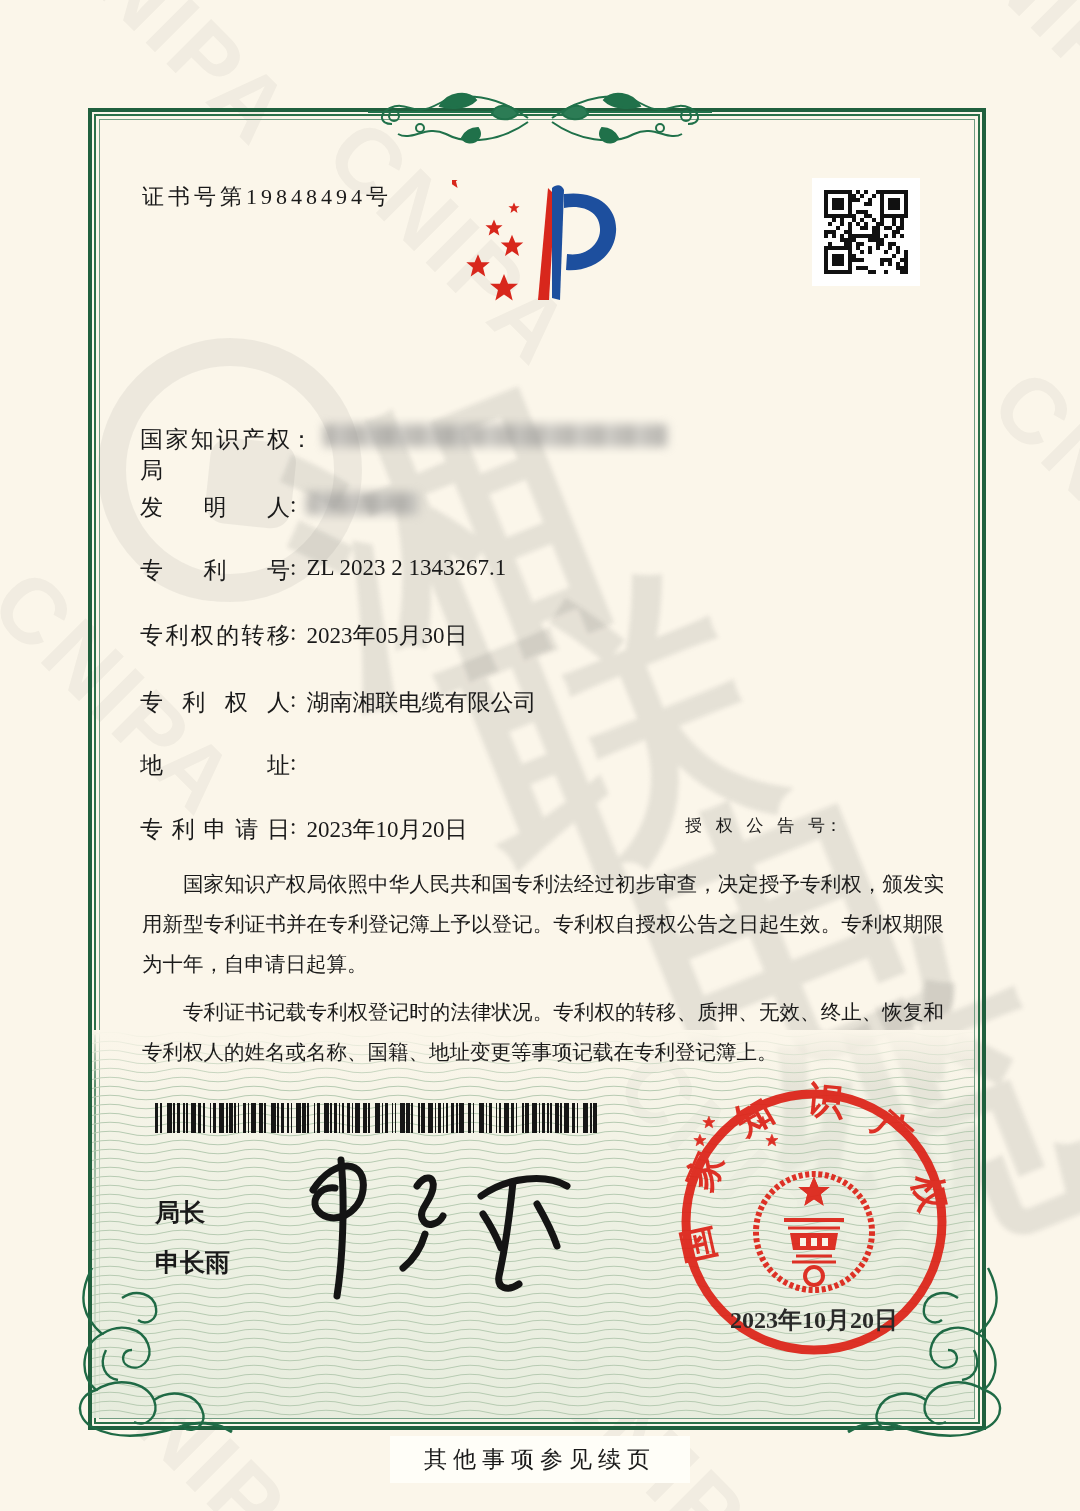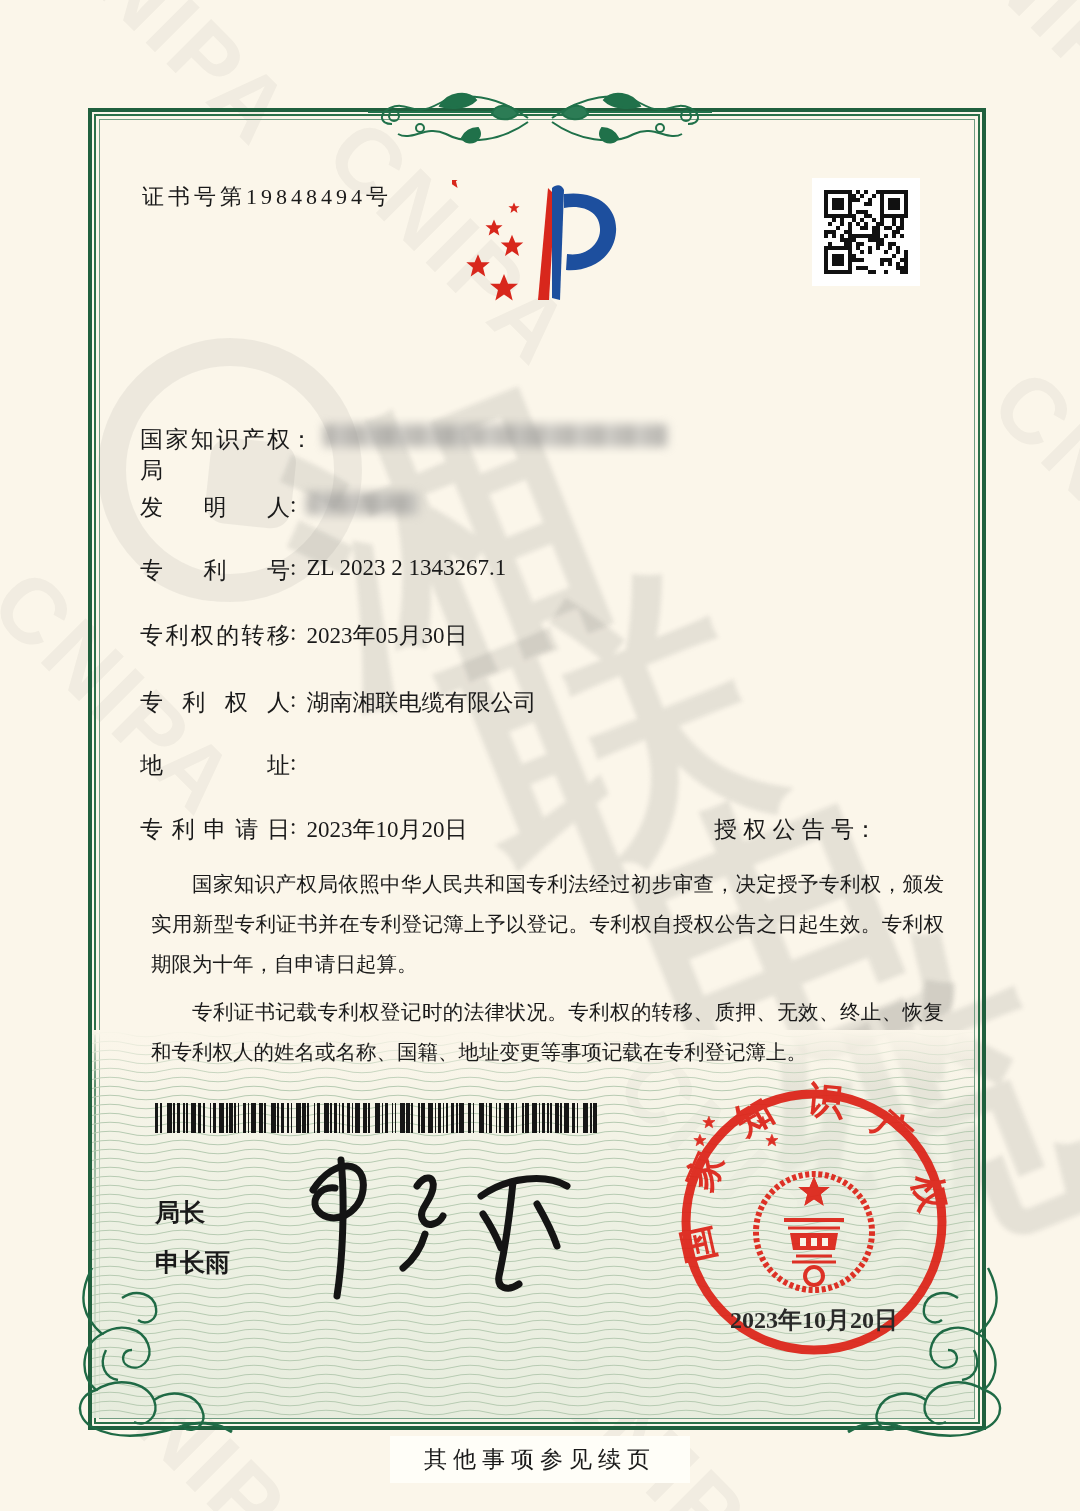--- a/index.html
+++ b/index.html
@@ -39,26 +39,26 @@
   .field-row{position:absolute;left:140px;width:820px;font-size:23px;display:flex;align-items:flex-start;}
   .fr1{top:424px}.fr2{top:492px}.fr3{top:555px}.fr4{top:620px}.fr5{top:687px}.fr6{top:750px}.fr7{top:814px}
   .f-label{display:inline-block;width:150px;text-align:justify;text-align-last:justify;flex:none;}
   .f-colon{flex:none;margin-right:10px;}
   .f-value{display:inline-block;}
   .fr6 .f-value{width:556px;line-height:31px;}
   .redact{display:inline-block;height:23px;border-radius:3px;vertical-align:-4px;
     background:repeating-linear-gradient(90deg,#8b8b8b 0 13px,#b5b5b5 13px 19px,#979797 19px 30px);
     filter:blur(5px);opacity:.55;}
   .w-name{width:345px;}.w-inv{width:112px;}
-  .grant2{position:absolute;left:574px;top:0;display:flex;font-size:23px;}
+  .grant2{position:absolute;left:545px;top:0;display:flex;font-size:17px;}
   .grant2 .f-label{width:140px;}
 
   .body-text{position:absolute;left:138px;top:864px;width:806px;font-size:20.5px;
     line-height:40px;text-align:justify;}
-  .body-text p{margin:0 0 8px 13px;text-indent:2em;}
+  .body-text p{margin:0 0 8px 4px;text-indent:2em;}
 
   .barcode{position:absolute;left:155px;top:1103px;width:446px;height:30px;}
   .barcode b{position:absolute;top:0;height:30px;background:#161616;}
 
   .chief-title{position:absolute;left:155px;top:1196px;font-size:25px;font-weight:bold;
     font-family:"Liberation Sans","DejaVu Sans",sans-serif;}
   .chief-name{position:absolute;left:155px;top:1246px;font-size:25px;font-weight:bold;
     font-family:"Liberation Sans","DejaVu Sans",sans-serif;}
   .signature{position:absolute;left:275px;top:1138px;}
 

